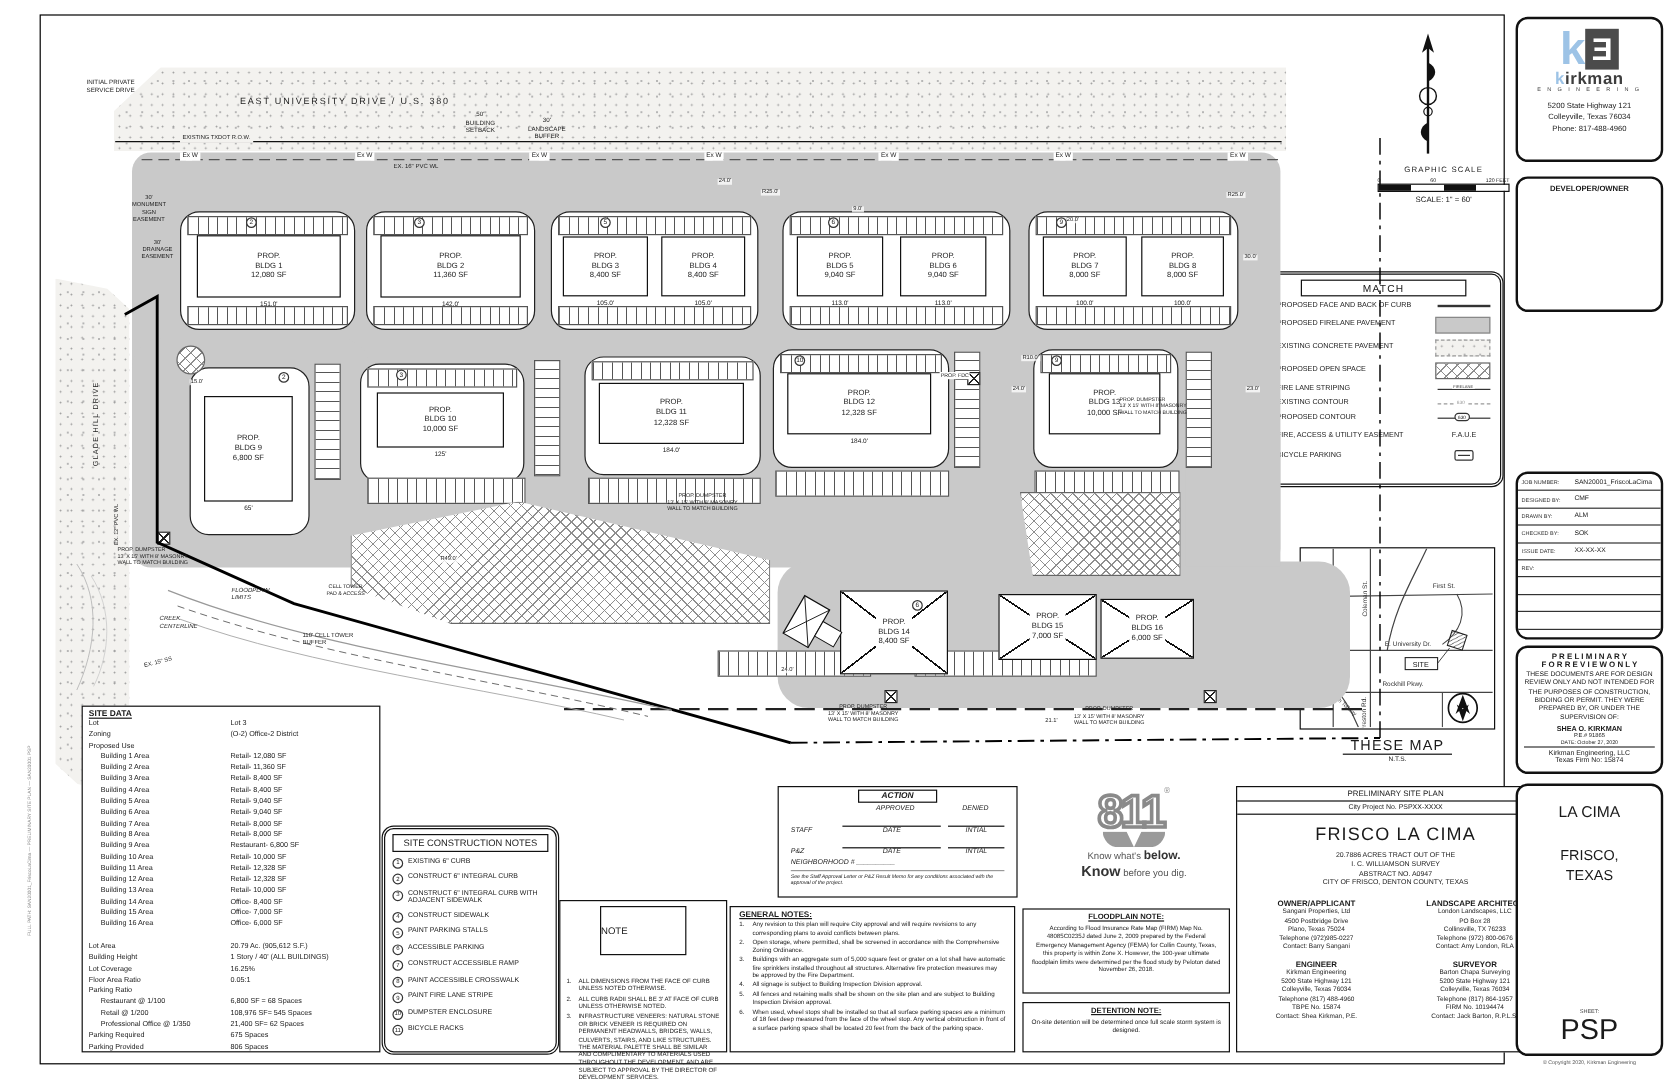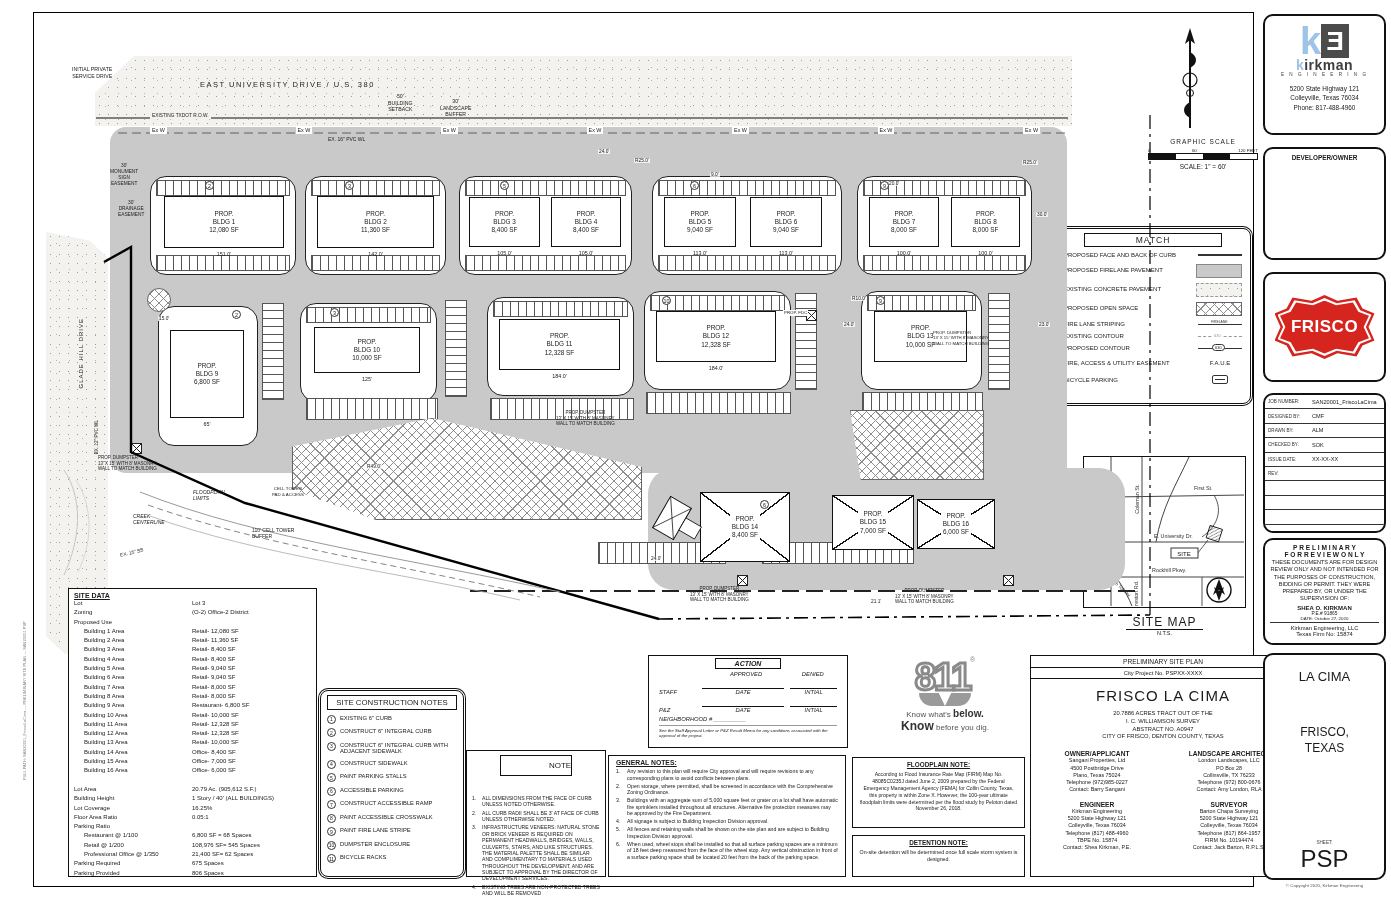--- a/index.html
+++ b/index.html
@@ -379,21 +379,21 @@
       <text x="54" y="138" font-size="5.4" fill="#333" transform="rotate(-90 54,138)" text-anchor="middle">Preston Rd.</text>
       <text x="14" y="112" font-size="4.6" fill="#333" transform="rotate(42 14,112)">Dallas North Tollway</text>
       <g>
         <circle cx="135" cy="133" r="12" fill="#fff" stroke="#111" stroke-width="1.4"></circle>
         <polygon points="135,122 129,138 135,133 141,138" fill="#111"></polygon>
         <polygon points="135,144 130,130 135,134 140,130" fill="#111"></polygon>
       </g>
     </svg>
   </div>
   <div class="abs ctr" style="left:1083px;top:612px;width:163px;z-index:5;">
-    <div style="font-size:12px;letter-spacing:1px;border-bottom:1px solid #111;display:inline-block;padding:0 6px;">SITE MAP</div>
+    <div style="font-size:12px;letter-spacing:1px;border-bottom:1px solid #111;display:inline-block;padding:0 6px;">THESE MAP</div>
     <div style="font-size:5.5px;">N.T.S.</div>
   </div>
 
   <div class="box" style="left:68px;top:588px;width:249px;height:289px;padding:3px 5px;">
     <div style="font-size:7px;font-weight:bold;text-decoration:underline;">SITE DATA</div>
     <div>
 
         <div class="sd-row">
           <span class="sd-l">Lot</span>
           <span class="sd-v">Lot 3</span>
@@ -601,21 +601,21 @@
         </div>
 
         <div class="cn-item">
           <span class="cn-circ">11</span>
           <span>BICYCLE RACKS</span>
         </div>
       </div>
   </div>
 
   <div class="box" style="left:466px;top:750px;width:140px;height:127px;padding:3px 5px;">
-    <div style="width:55%;margin:1px auto 19px;border:1px solid #111;text-align:right;font-size:8px;padding:5px 0;">NOTE</div>
+    <div style="width:55%;margin:1px auto 19px;border:1px solid #111;text-align:left;font-size:8px;padding:15px 0;">NOTE</div>
     <div class="nlist" style="font-size:5.1px;">
 
         <div class="nitem" style="margin:2px 0;">
           <span class="nnum" style="width:10px;">1.</span>
           <span>ALL DIMENSIONS FROM THE FACE OF CURB UNLESS NOTED OTHERWISE.</span>
         </div>
 
         <div class="nitem" style="margin:2px 0;">
           <span class="nnum" style="width:10px;">2.</span>
           <span>ALL CURB RADII SHALL BE 3' AT FACE OF CURB UNLESS OTHERWISE NOTED.</span>
@@ -771,27 +771,20 @@
     <div style="font-size:4.6px;letter-spacing:2px;color:#3d3d3d;">E N G I N E E R I N G</div>
     <div class="pre" style="font-size:6.4px;margin-top:7px;line-height:1.45;">5200 State Highway 121
 Colleyville, Texas 76034
 Phone: 817-488-4960</div>
   </div>
 
   <div class="box rbox" style="left:1263px;top:147px;width:123px;height:113px;border-width:2px;">
     <div class="ctr" style="font-size:6.4px;font-weight:bold;margin-top:5px;">DEVELOPER/OWNER</div>
   </div>
 
-  <div class="box rbox" style="left:1263px;top:272px;width:123px;height:110px;border-width:2px;display:flex;align-items:center;justify-content:center;">
-    <div style="position:relative;width:100px;height:64px;background:#d6251e;clip-path:polygon(50% 0%,63% 9%,82% 4%,88% 21%,100% 29%,94% 50%,100% 71%,88% 79%,82% 96%,63% 91%,50% 100%,37% 91%,18% 96%,12% 79%,0% 71%,6% 50%,0% 29%,12% 21%,18% 4%,37% 9%);display:flex;align-items:center;justify-content:center;">
-      <div style="position:absolute;inset:3px;background:#fff;clip-path:polygon(50% 0%,63% 9%,82% 4%,88% 21%,100% 29%,94% 50%,100% 71%,88% 79%,82% 96%,63% 91%,50% 100%,37% 91%,18% 96%,12% 79%,0% 71%,6% 50%,0% 29%,12% 21%,18% 4%,37% 9%);"></div>
-      <div style="position:absolute;inset:5.5px;background:#d6251e;clip-path:polygon(50% 0%,63% 9%,82% 4%,88% 21%,100% 29%,94% 50%,100% 71%,88% 79%,82% 96%,63% 91%,50% 100%,37% 91%,18% 96%,12% 79%,0% 71%,6% 50%,0% 29%,12% 21%,18% 4%,37% 9%);"></div>
-      <span style="position:relative;color:#fff;font-weight:bold;font-size:17px;letter-spacing:0.5px;">FRISCO</span>
-    </div>
-  </div>
 
   <div class="box rbox" style="left:1263px;top:393px;width:123px;height:140px;border-width:2px;overflow:hidden;">
     <div>
 
         <div class="jt-row">
           <span class="jt-k">JOB NUMBER:</span>
           <span class="jt-v">SAN20001_FriscoLaCima</span>
         </div>
 
         <div class="jt-row">
@@ -848,21 +841,21 @@
     <div style="font-size:6px;font-weight:bold;margin-top:2px;">SHEA O. KIRKMAN</div>
     <div style="font-size:4.8px;">P.E.# 91865</div>
     <div style="font-size:4.4px;border-bottom:0.8px solid #333;padding-bottom:1px;">DATE: October 27, 2020</div>
     <div style="font-size:5.8px;margin-top:2px;">Kirkman Engineering, LLC</div>
     <div style="font-size:5.8px;">Texas Firm No: 15874</div>
   </div>
 
   <div class="box rbox ctr" style="left:1263px;top:653px;width:123px;height:227px;border-width:2px;display:flex;flex-direction:column;">
     <div style="flex:1;padding-top:14px;">
       <div style="font-size:13px;">LA CIMA</div>
-      <div class="pre" style="font-size:12px;margin-top:40px;line-height:1.35;text-align:center;">FRISCO,
+      <div class="pre" style="font-size:12px;margin-top:21px;line-height:1.35;text-align:center;">FRISCO,
 TEXAS</div>
     </div>
     <div style="padding:3px 0 5px;">
       <div style="font-size:4.6px;color:#444;">SHEET:</div>
       <div style="font-size:24px;">PSP</div>
     </div>
   </div>
   <div class="abs ctr" style="left:1263px;top:883px;width:123px;font-size:4.4px;color:#555;">© Copyright 2020, Kirkman Engineering</div>
 
 </div>

